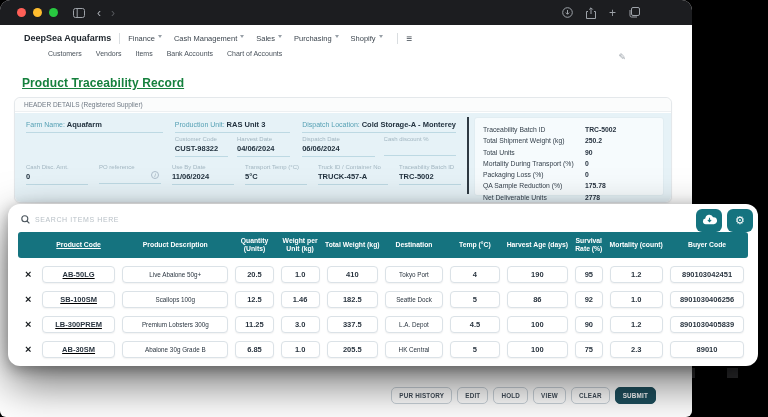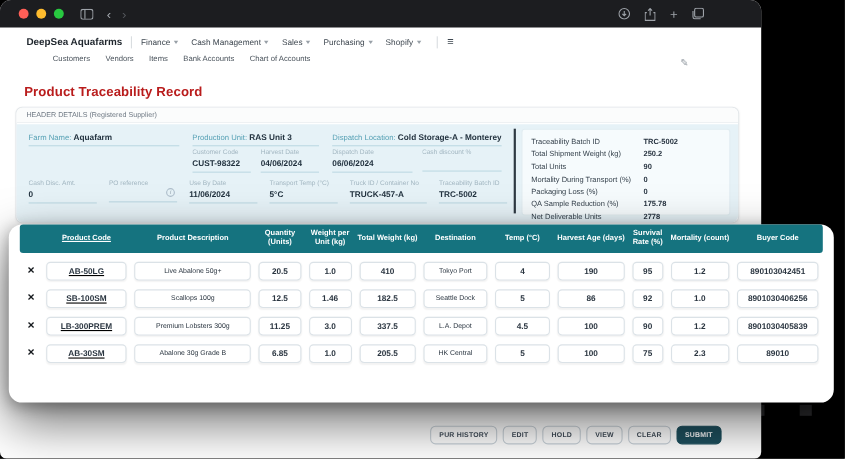--- a/index.html
+++ b/index.html
@@ -18,30 +18,30 @@
   .chev { font-size:12px; color:#a7abb1; margin-left:12px; line-height:1; }
   .chev.fwd { color:#55585d; margin-left:10px; }
   .chrome-right { position:absolute; right:52px; top:0; height:100%; display:flex; align-items:center; gap:13px; color:#9ea3a9; }
   .plus { font-size:12px; line-height:1; color:#9ea3a9; }
 
   
   .navbar { position:absolute; top:29px; left:24px; right:14px; height:18px; display:flex; align-items:center;
             font-size:7.5px; color:#3d464f; }
   .brand { font-size:9px; font-weight:700; color:#1e252c; white-space:nowrap; }
   .navsep { width:1px; height:11px; background:#d9dde0; margin:0 8px; }
-  .navitem { display:flex; align-items:center; margin-right:12px; white-space:nowrap; }
+  .navitem { display:flex; margin-right:12px; white-space:nowrap; }
   .vchev { width:0; height:0; border-left:2.5px solid transparent; border-right:2.5px solid transparent;
            border-top:3px solid #98a0a7; margin-left:3px; margin-top:1px; }
   .vbar { width:1px; height:11px; background:#d9dde0; margin:0 9px 0 2px; }
   .hamburger { font-size:10px; color:#3d464f; }
   .subnav { position:absolute; top:50px; left:48px; display:flex; gap:14px; font-size:7px; color:#49525b; }
   .pencil { position:absolute; top:52px; right:66px; font-size:9px; color:#9aa1a8; }
 
   
-  .title { position:absolute; top:76px; left:22px; font-size:12px; font-weight:700; color:#b91c1c; letter-spacing:.1px; }
+  .title { position:absolute; top:76px; left:22px; font-size:12px; font-weight:700; color:#15803d; letter-spacing:.1px;text-decoration:underline; }
   .maincard { position:absolute; top:97px; left:14px; width:658px; height:106px; border:1px solid #e4e8eb;
               border-radius:6px; background:#fff; box-shadow:0 1px 2px rgba(0,0,0,.04); }
   .hdrbar { height:14px; line-height:14px; padding-left:9px; font-size:6.5px; color:#6f7984;
             background:#fbfcfc; border-bottom:1px solid #edf0f2; border-radius:6px 6px 0 0; }
   .formbody { position:absolute; top:15px; bottom:0; left:0; right:0; background:#e6f2f7; border-radius:0 0 6px 6px; }
   .form-left { position:absolute; left:11px; top:3px; width:442px; }
   .frow1 { display:flex; }
   .fcol1 { width:166px; } .fcol2 { width:142px; } .fcol3 { flex:1; }
   .mainline { font-size:7px; padding:4px 0 3px; border-bottom:1px solid #bdd9e3; margin-right:12px; white-space:nowrap; overflow:hidden; }
   .tlabel { color:#55a0b4; } .tvalue { color:#22323f; font-weight:700; font-size:7.5px; }
@@ -288,20 +288,42 @@
       <button class="abtn">PUR HISTORY</button>
       <button class="abtn">EDIT</button>
       <button class="abtn">HOLD</button>
       <button class="abtn">VIEW</button>
       <button class="abtn">CLEAR</button>
       <button class="abtn submit">SUBMIT</button>
     </div>
   </div>
 
   <div class="popup">
+    <div class="searchrow">
+      <span>
+        <svg width="9" height="9" viewBox="0 0 9 9">
+            <circle cx="3.8" cy="3.8" r="3" fill="none" stroke="#4a545c" stroke-width="1.1"></circle>
+            <line x1="6" y1="6" x2="8.4" y2="8.4" stroke="#4a545c" stroke-width="1.1"></line>
+          </svg>
+      </span>
+      <input class="search-input" placeholder="SEARCH ITEMS HERE" style="">
+      <div class="toolbtns">
+        <button class="tbtn">
+          <span>
+            <svg width="15" height="11" viewBox="0 0 24 17">
+                <path d="M19 16H6a4.5 4.5 0 0 1-.7-8.95A6.5 6.5 0 0 1 17.8 4.8 4.8 4.8 0 0 1 19 16z" fill="#fff"></path>
+                <path d="M12 5.5v6M9.3 9.2l2.7 2.7 2.7-2.7" fill="none" stroke="#15737f" stroke-width="1.7"></path>
+              </svg>
+          </span>
+        </button>
+        <button class="tbtn">
+          <span class="gear-glyph">⚙</span>
+        </button>
+      </div>
+    </div>
 
     <div class="thead">
       <span class="th w0"></span>
       <span class="th w1">Product Code</span>
       <span class="th w2">Product Description</span>
       <span class="th w3">Quantity (Units)</span>
       <span class="th w4">Weight per Unit (kg)</span>
       <span class="th w5">Total Weight (kg)</span>
       <span class="th w6">Destination</span>
       <span class="th w7">Temp (°C)</span>

